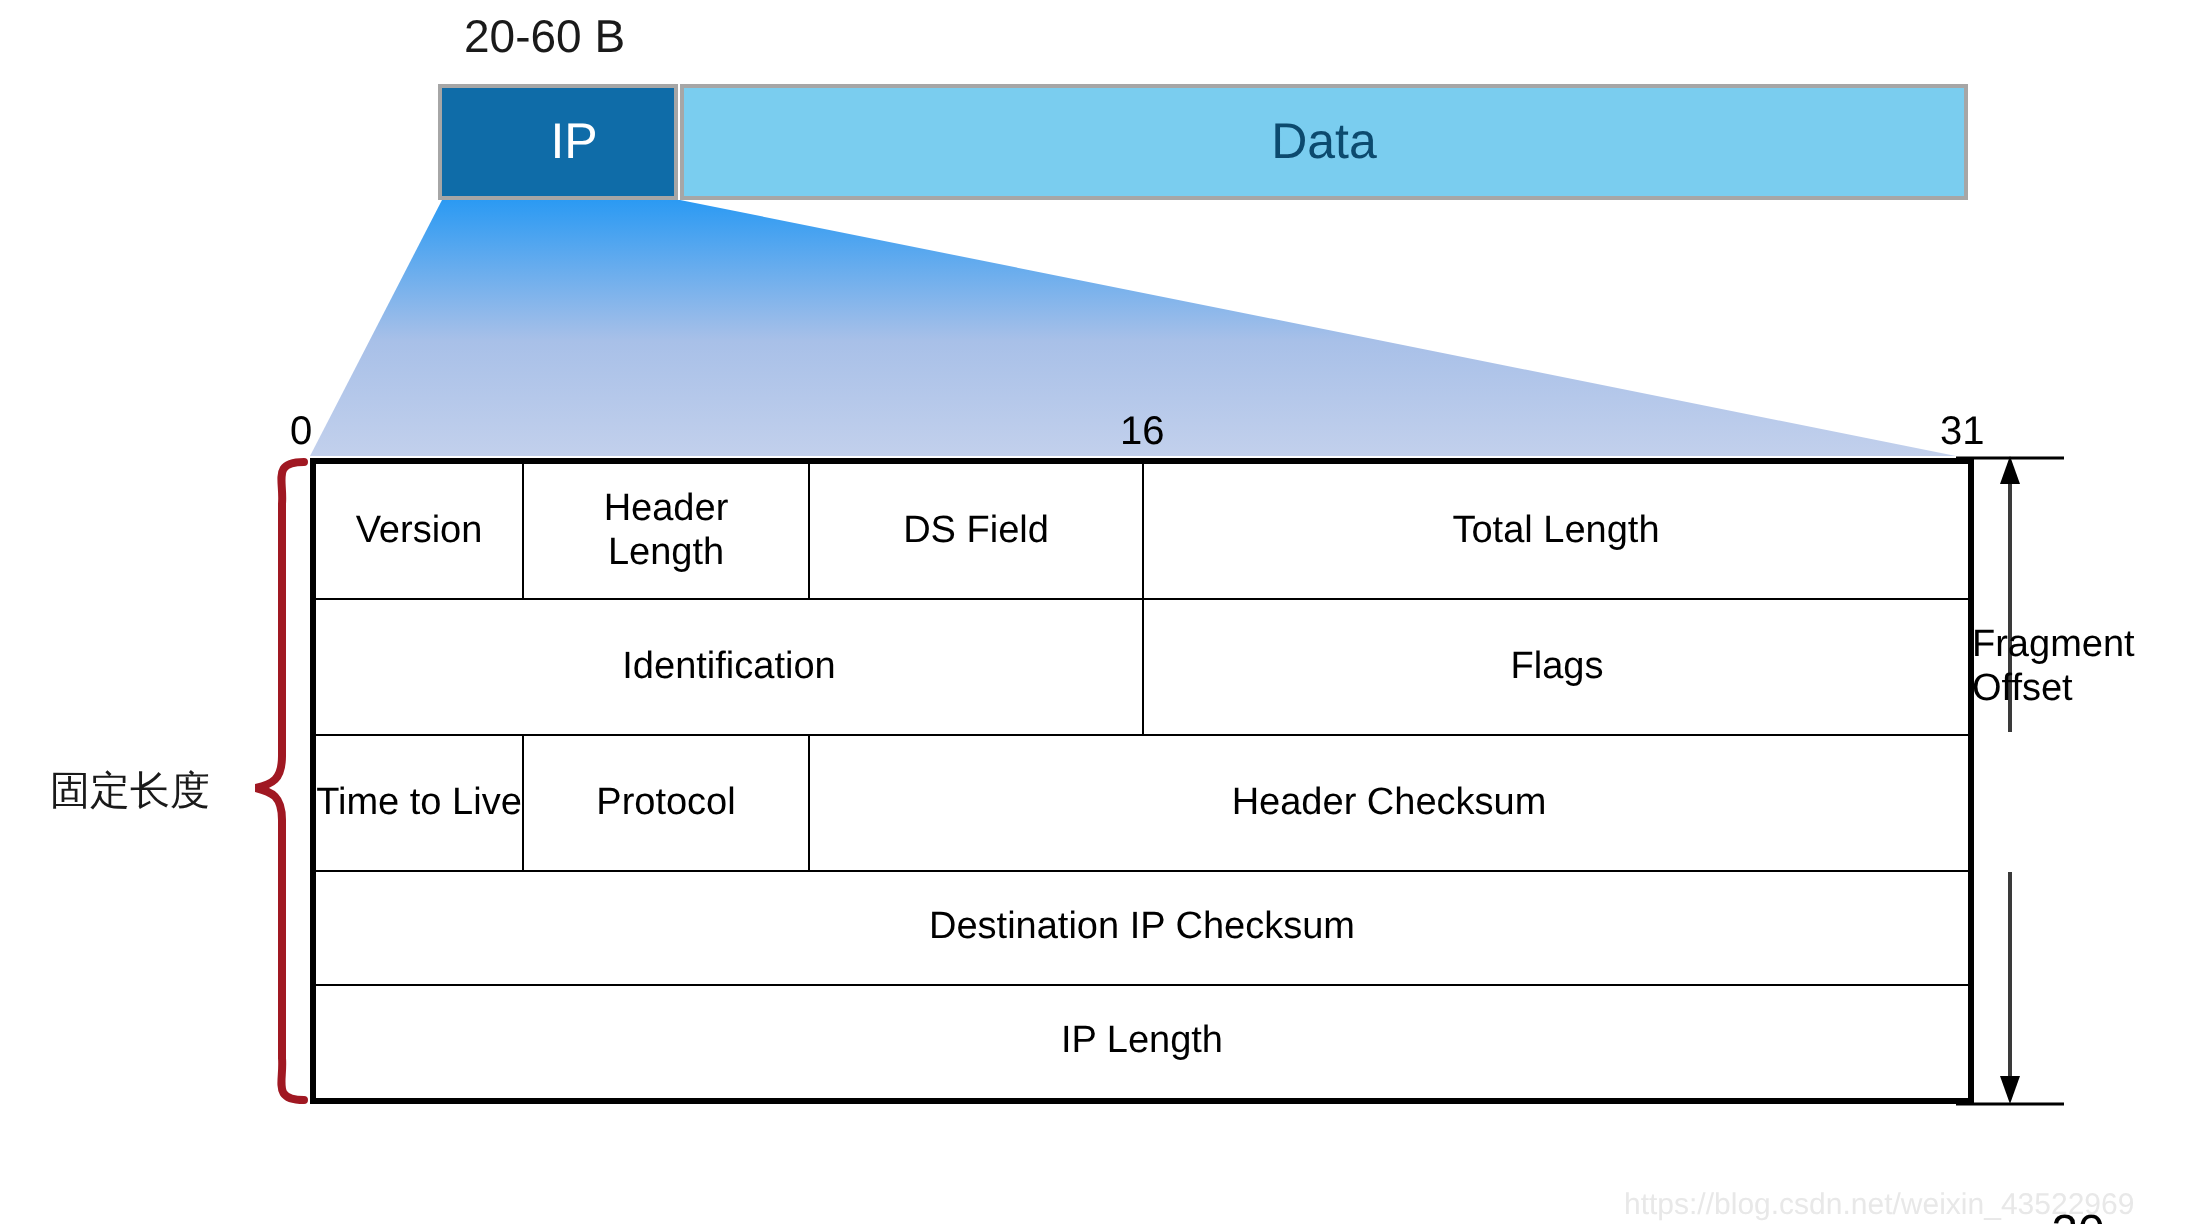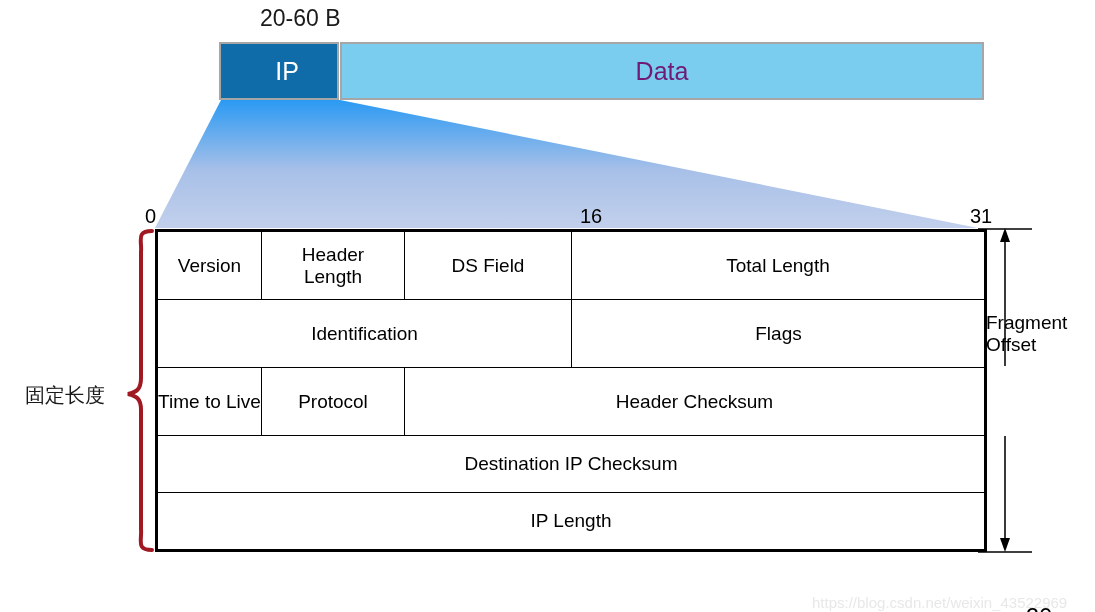--- a/index.html
+++ b/index.html
@@ -18,21 +18,20 @@
 
   
   #packet-size-label {
     position: absolute;
     left: 232px;
     top: 4px;
     font-size: 23px;
     line-height: 28px;
     color: #1a1a1a;
     white-space: nowrap;
-    margin-left: 28px;
   }
   #packet-strip {
     position: absolute;
     left: 219px;
     top: 42px;
     width: 765px;
     height: 58px;
   }
   #ip-block {
     position: absolute;
@@ -60,21 +59,21 @@
     width: 644px;
     height: 58px;
     background: #7acdef;
     border: 2px solid #a6a6a6;
     box-sizing: border-box;
     display: flex;
     align-items: center;
     justify-content: center;
   }
   #data-block-label {
-    color: #701a75;
+    color: #0c4a6e;
     font-size: 25px;
     line-height: 25px;
   }
 
   
   #zoom-connector {
     position: absolute;
     left: 0px;
     top: 0px;
     width: 1095px;
@@ -84,21 +83,21 @@
 
   
   .bit-tick {
     position: absolute;
     font-size: 20px;
     line-height: 22px;
     color: #000000;
     top: 205px;
   }
   #bit-tick-0  { left: 145px; }
-  #bit-tick-16 { left: 560px; margin-left: 20px; }
+  #bit-tick-16 { left: 560px; }
   #bit-tick-31 { left: 970px; }
 
   
   #header-table {
     position: absolute;
     left: 155px;
     top: 229px;
     width: 823px;
     border-collapse: collapse;
     table-layout: fixed;

